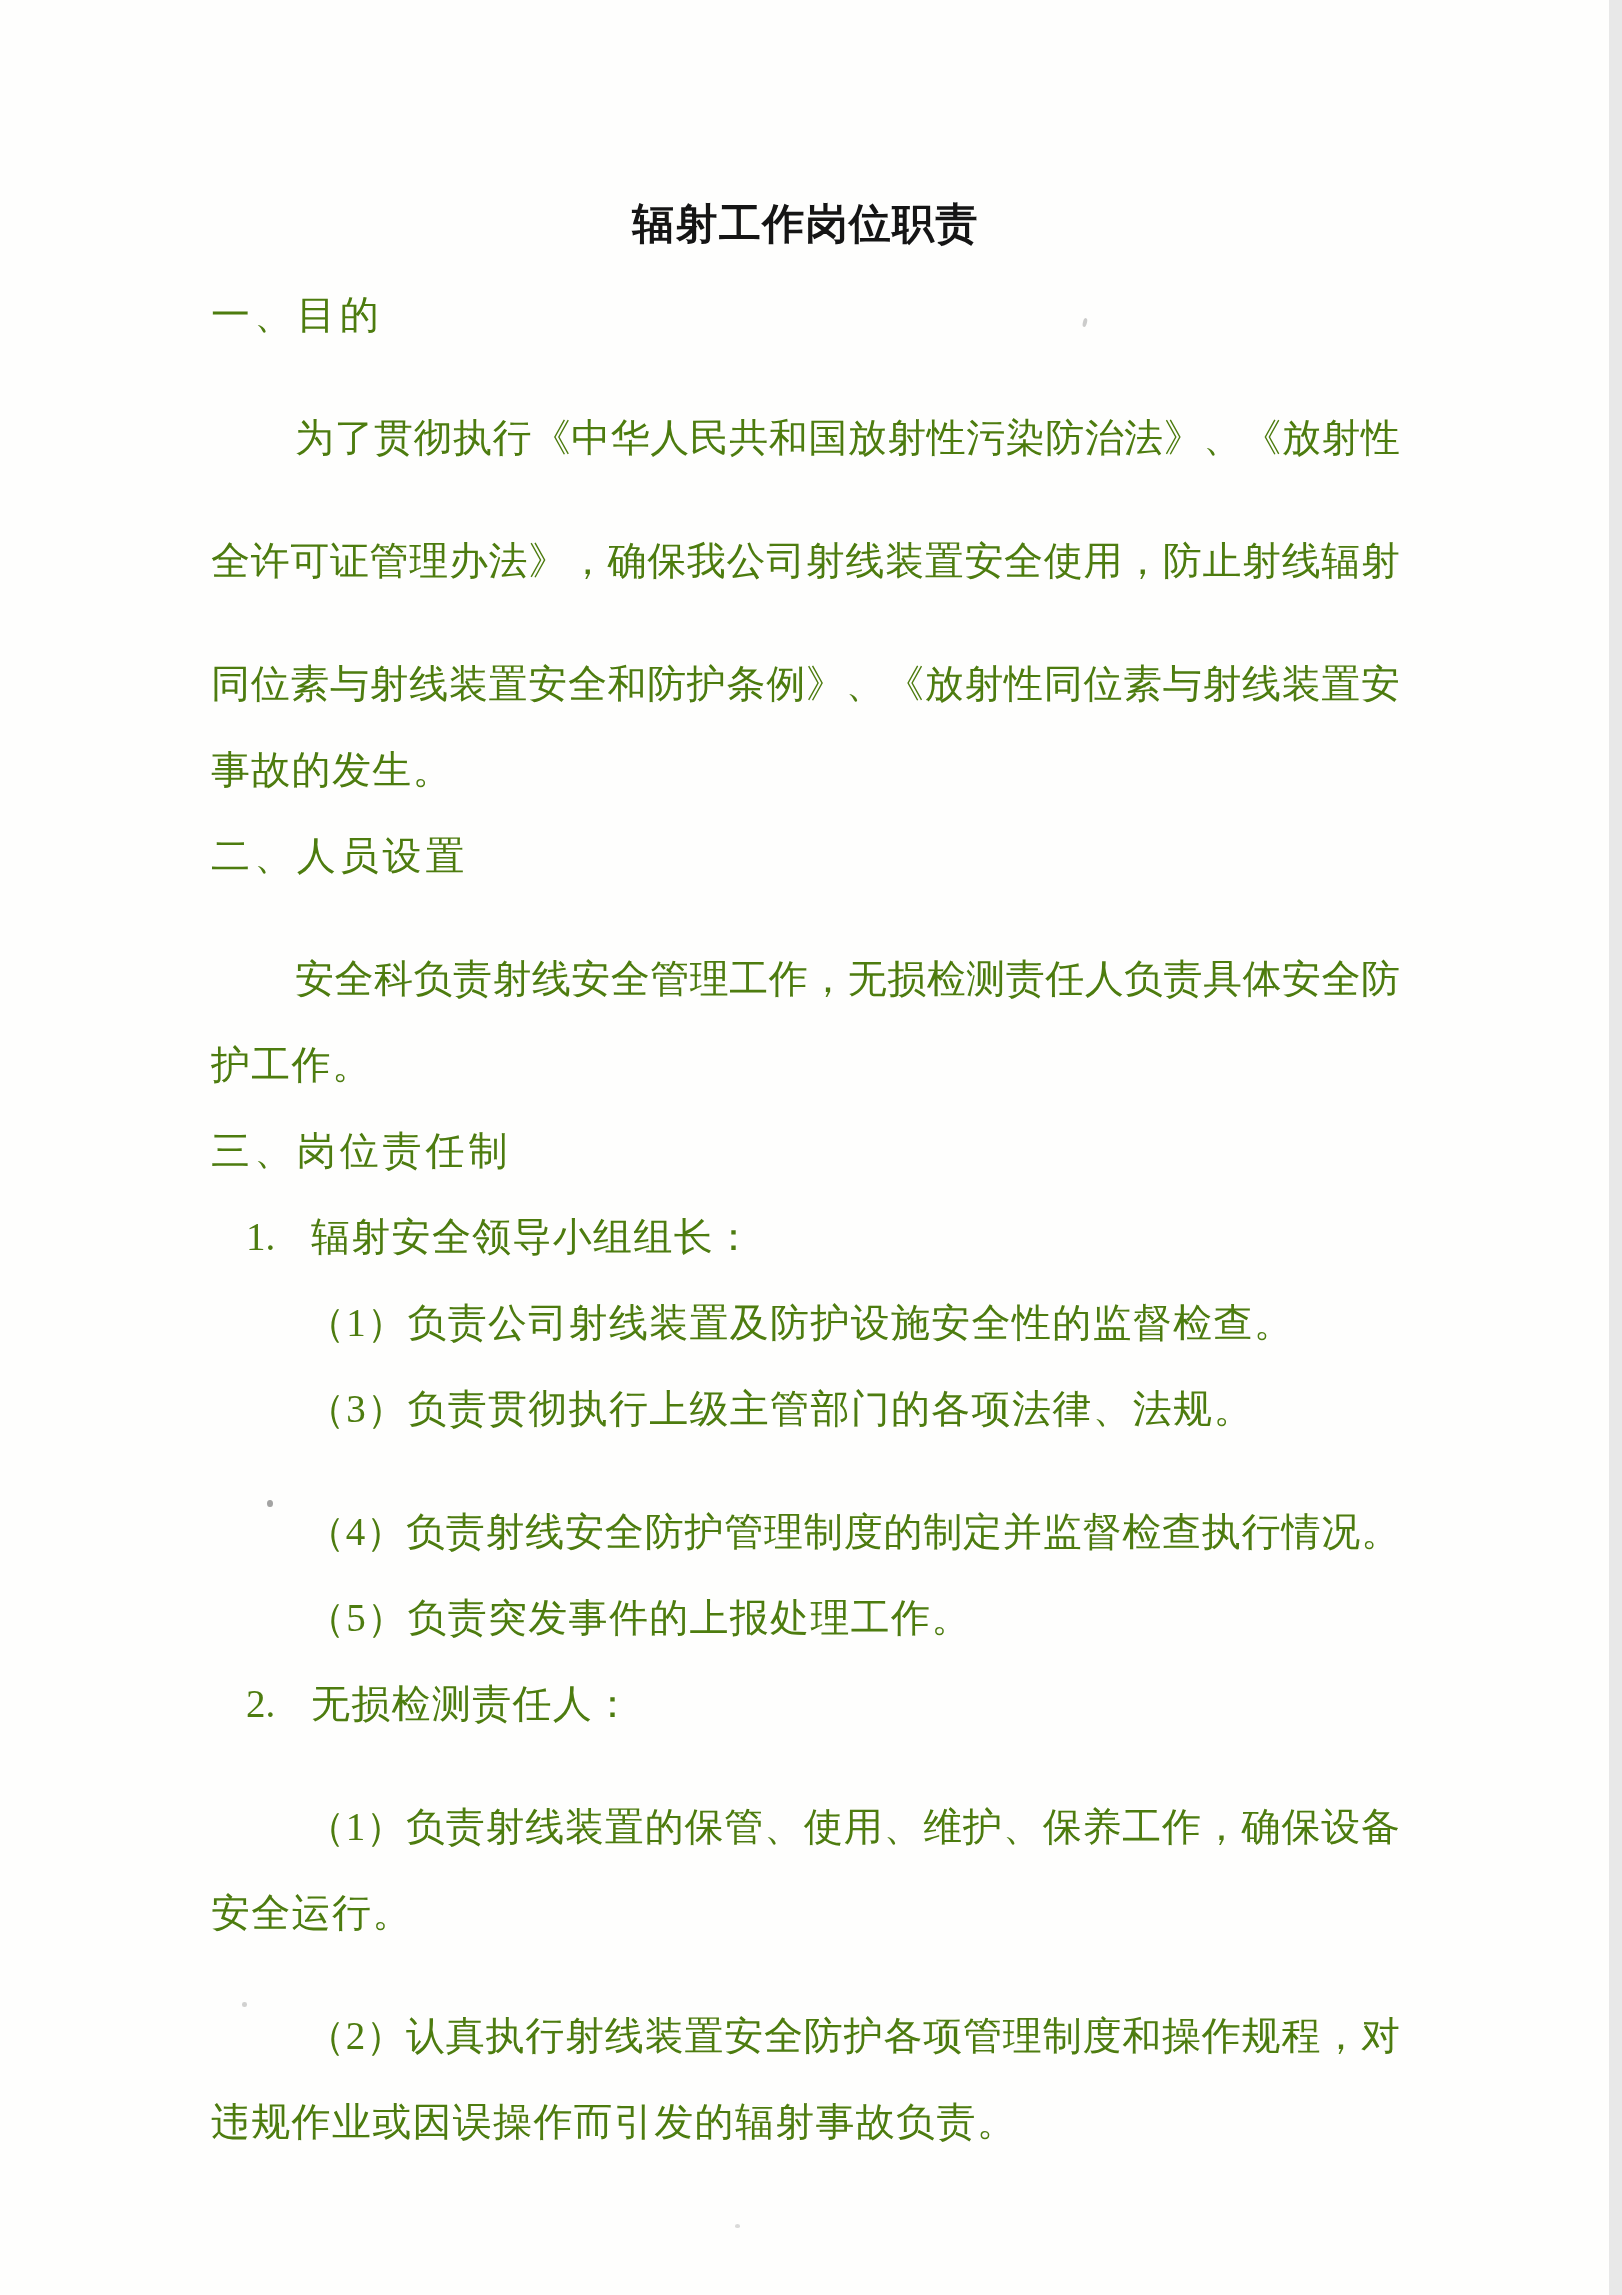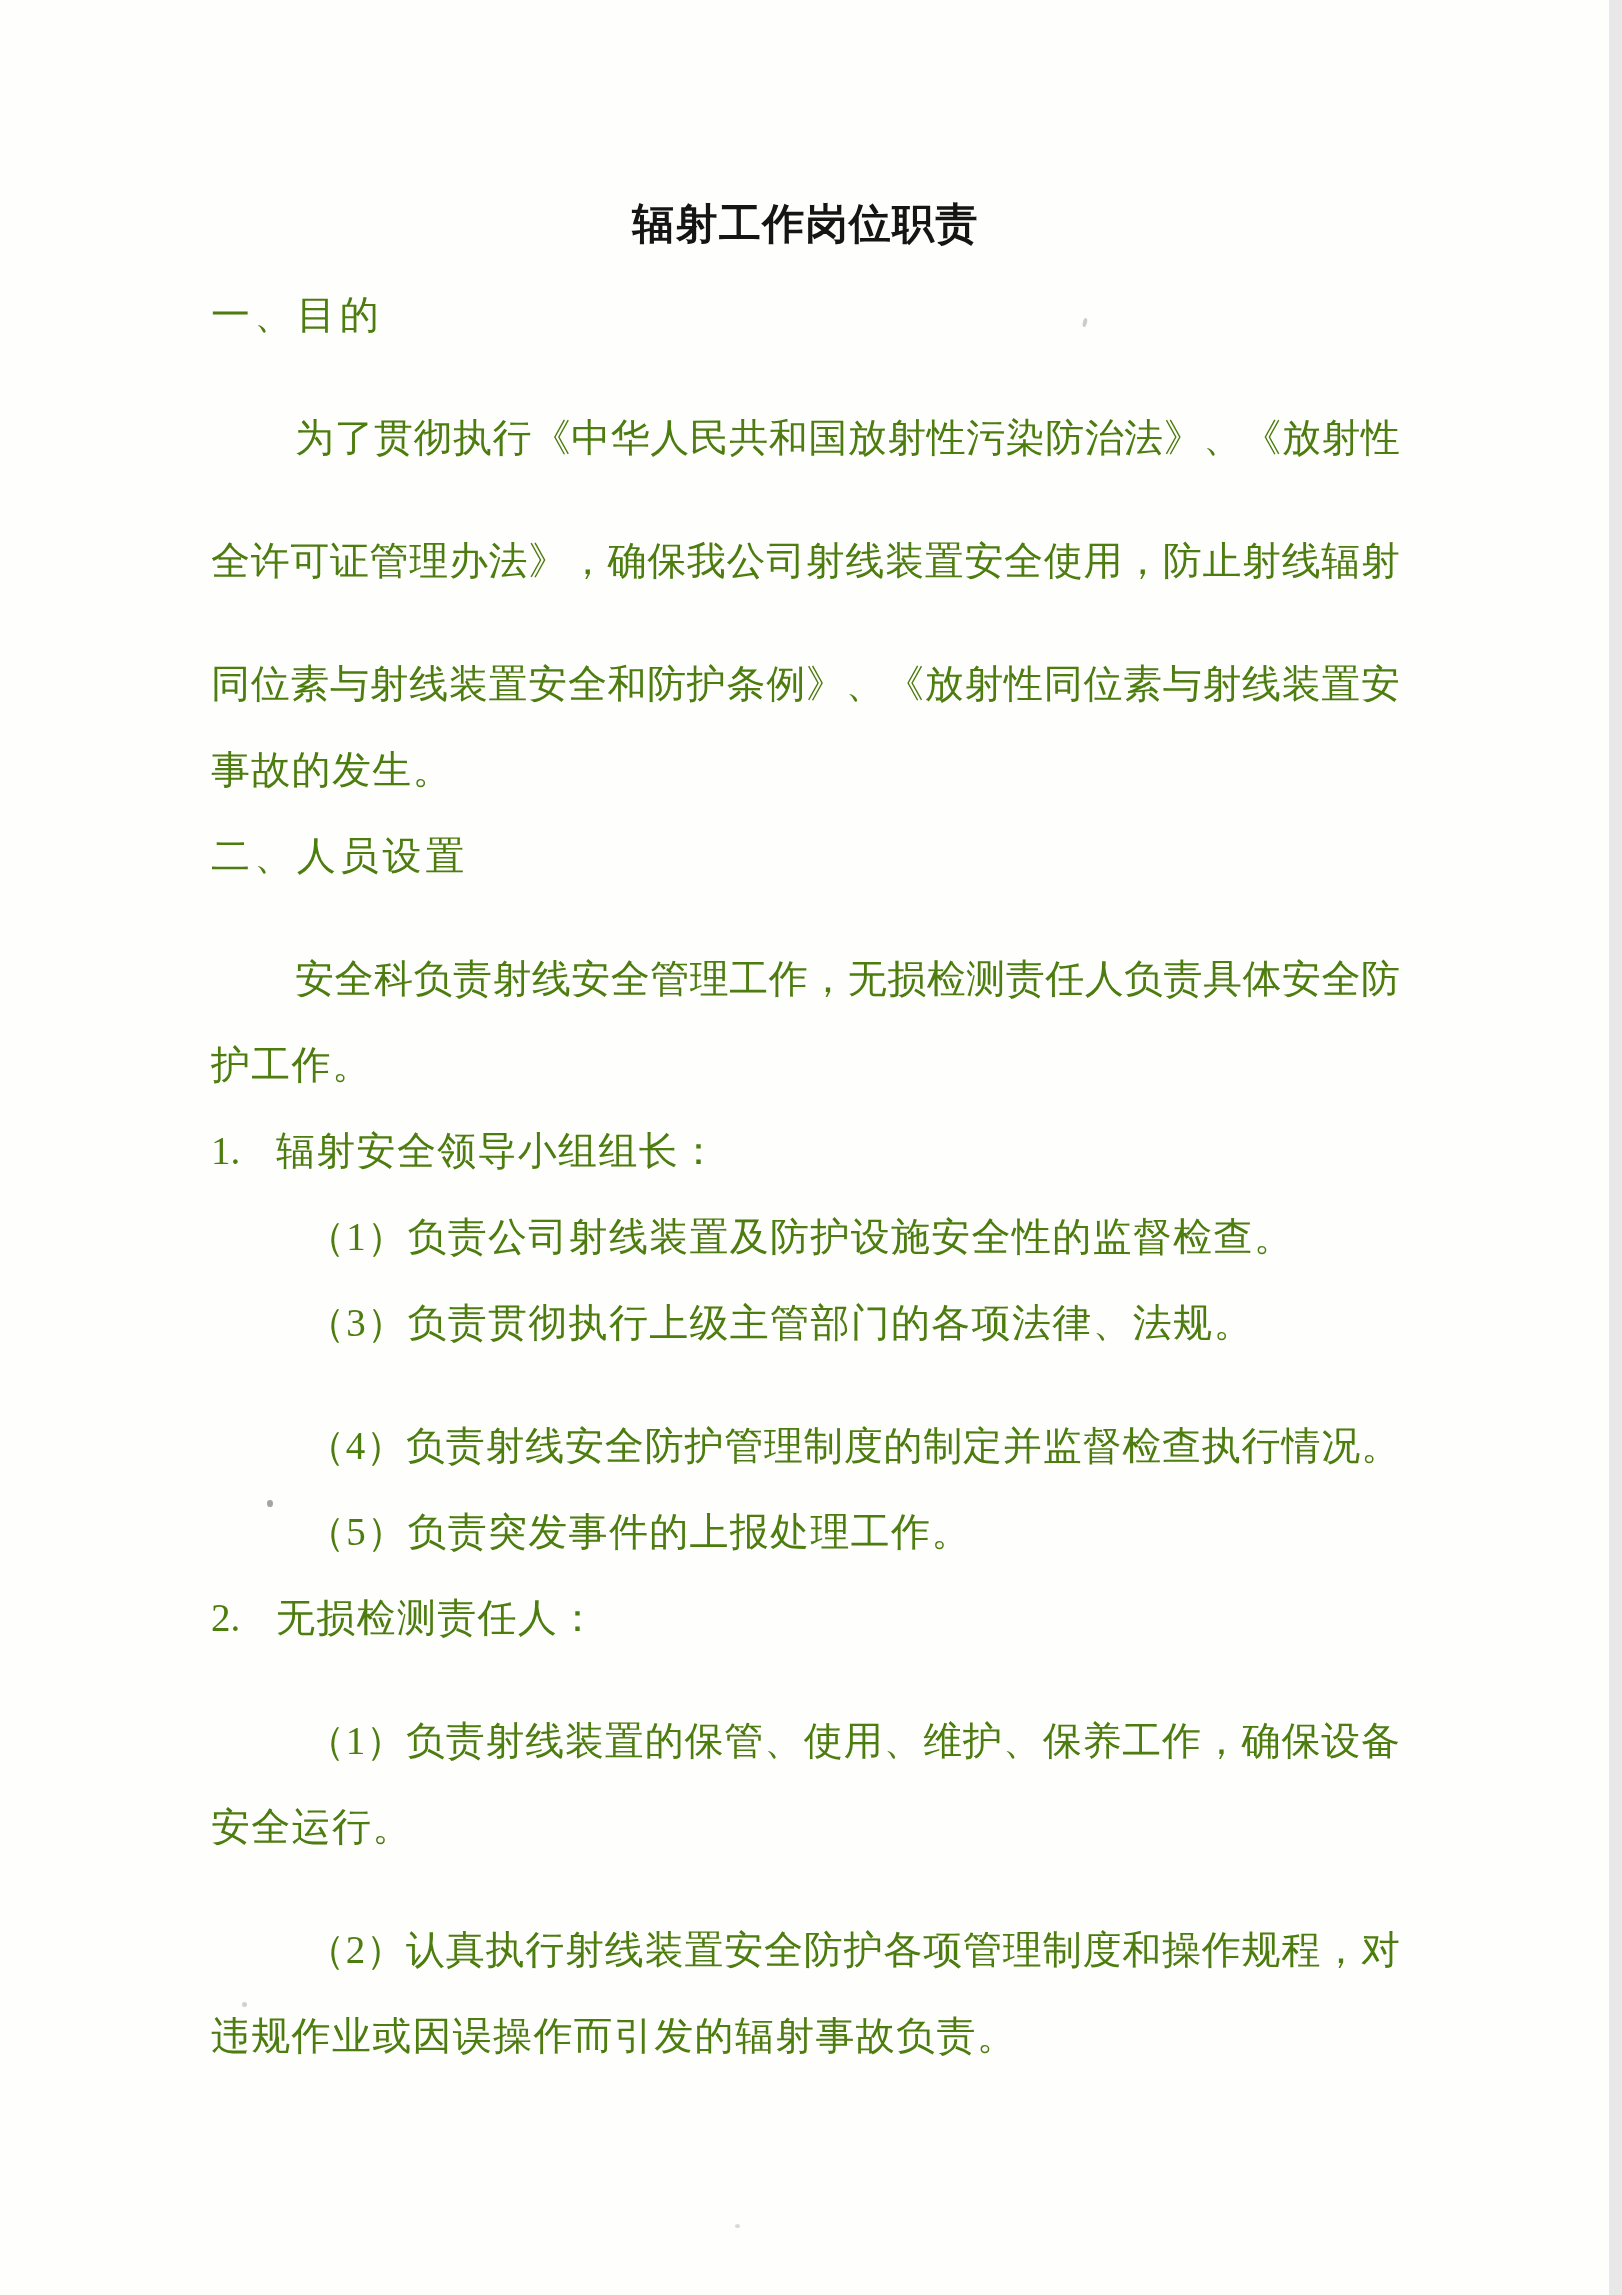--- a/index.html
+++ b/index.html
@@ -43,21 +43,21 @@
   .line.full {
     white-space: normal;
     letter-spacing: normal;
     text-align: justify;
     text-align-last: justify;
     margin-top: 37px;
   }
   .heading { letter-spacing: 3.9px; }
   .para-first { padding-left: 84px; }
   .sub-item  { padding-left: 95px; }
-  .numbered  { padding-left: 0; }
+  .numbered  { padding-left: 0; margin-left: 35px; }
   .numbered .marker {
     display: inline-block;
     width: 65px;
     letter-spacing: 0;
   }
   
   .speck {
     position: absolute;
     background: #4a4a4a;
     border-radius: 50%;
@@ -75,20 +75,21 @@
 
   <div class="content" id="content">
       <div class="line heading">一、目的</div>
       <div class="line para-first full">为了贯彻执行《中华人民共和国放射性污染防治法》、《放射性</div>
       <div class="line para-cont full">全许可证管理办法》，确保我公司射线装置安全使用，防止射线辐射</div>
       <div class="line para-cont full">同位素与射线装置安全和防护条例》、《放射性同位素与射线装置安</div>
       <div class="line para-cont">事故的发生。</div>
       <div class="line heading">二、人员设置</div>
       <div class="line para-first full">安全科负责射线安全管理工作，无损检测责任人负责具体安全防</div>
       <div class="line para-cont">护工作。</div>
+      <div class="line heading">三、岗位责任制</div>
       <div class="line numbered"><span class="marker">1.</span><span>辐射安全领导小组组长：</span></div>
       <div class="line sub-item">（1）负责公司射线装置及防护设施安全性的监督检查。</div>
       <div class="line sub-item">（3）负责贯彻执行上级主管部门的各项法律、法规。</div>
       <div class="line sub-item full">（4）负责射线安全防护管理制度的制定并监督检查执行情况。</div>
       <div class="line sub-item">（5）负责突发事件的上报处理工作。</div>
       <div class="line numbered"><span class="marker">2.</span><span>无损检测责任人：</span></div>
       <div class="line sub-item full">（1）负责射线装置的保管、使用、维护、保养工作，确保设备</div>
       <div class="line para-cont">安全运行。</div>
       <div class="line sub-item full">（2）认真执行射线装置安全防护各项管理制度和操作规程，对</div>
       <div class="line para-cont">违规作业或因误操作而引发的辐射事故负责。</div>

